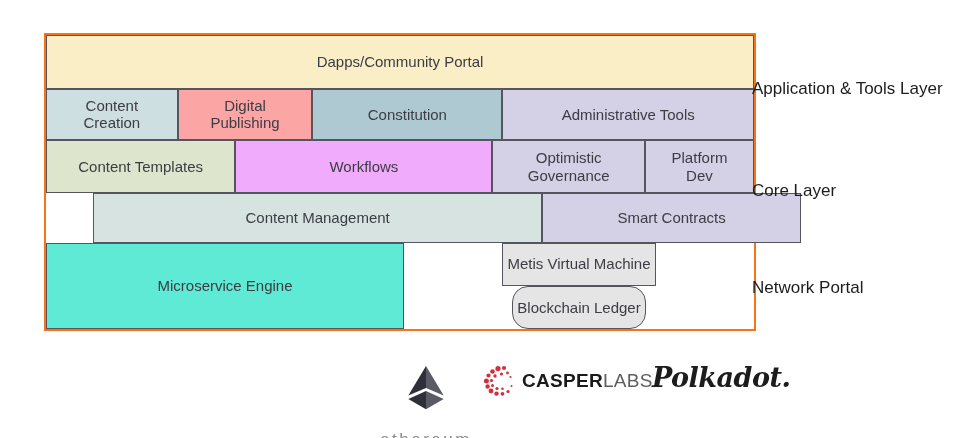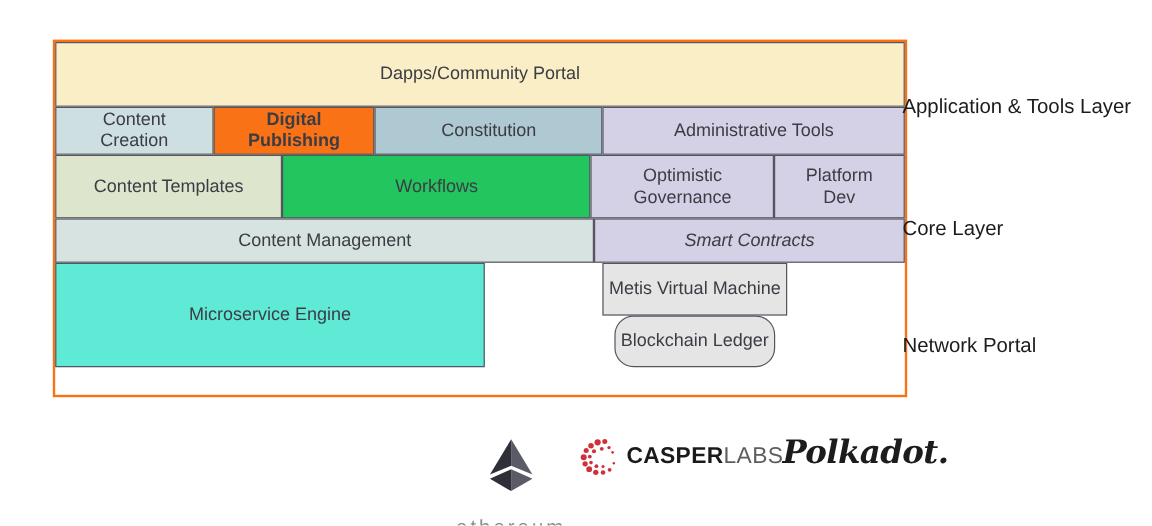--- a/index.html
+++ b/index.html
@@ -43,23 +43,23 @@
     font-size: 15px;
     line-height: 1.18;
     color: #3c3c44;
     white-space: pre-line;
     padding: 2px 4px;
     overflow: hidden;
   }
 
   
   .row-1 { height: 54px; }
-  .row-2 { height: 40px; }
+  .row-2 { height: 52px; }
   .row-3 { height: 53px; border-radius: 19px; }
-  .row-4 { height: 37px; }
+  .row-4 { height: 50px; margin-left: 47px; }
   .row-5 { height: 87px; }
 
   .row-5 .stackcol {
     display: flex;
     flex-direction: column;
     box-sizing: border-box;
   }
   .row-5 .stackcol .cell { height: 50%; }
 
   
@@ -142,38 +142,38 @@
 
 <div id="stack">
 
   <div class="row row-1">
     <div class="cell" style="flex:708;background:#faeec6;">Dapps/Community Portal</div>
   </div>
 
   <div class="row row-2">
     <div class="cell" style="flex:129;background:#cedfe2;">Content
 Creation</div>
-    <div class="cell" style="flex:132;background:#f97316;font-weight:bold;">Digital
+    <div class="cell" style="flex:132;background:#fca5a5;">Digital
 Publishing</div>
     <div class="cell" style="flex:191;background:#aec9d1;">Constitution</div>
     <div class="cell" style="flex:256;background:#d4d0e6;">Administrative Tools</div>
   </div>
 
   <div class="row row-3">
     <div class="cell" style="flex:190;background:#dde6cd;">Content Templates</div>
-    <div class="cell" style="flex:262;background:#22c55e;">Workflows</div>
+    <div class="cell" style="flex:262;background:#f0abfc;">Workflows</div>
     <div class="cell" style="flex:151;background:#d4d0e6;">Optimistic
 Governance</div>
     <div class="cell" style="flex:105;background:#d4d0e6;">Platform
 Dev</div>
   </div>
 
   <div class="row row-4">
     <div class="cell" style="flex:452;background:#d6e3e0;">Content Management</div>
-    <div class="cell" style="flex:256;background:#d4d0e6;font-style:italic;">Smart Contracts</div>
+    <div class="cell" style="flex:256;background:#d4d0e6;">Smart Contracts</div>
   </div>
 
   <div class="row row-5">
     <div class="cell" style="flex:353;background:#5eead4;">Microservice Engine</div>
     <div class="stackcol" style="flex:355;align-items:center;">
       <div class="cell" style="background:#e5e5e5;">Metis Virtual Machine</div>
       <div class="cell" style="background:#e5e5e5;border-radius:16px;">Blockchain Ledger</div>
     </div>
   </div>
 

